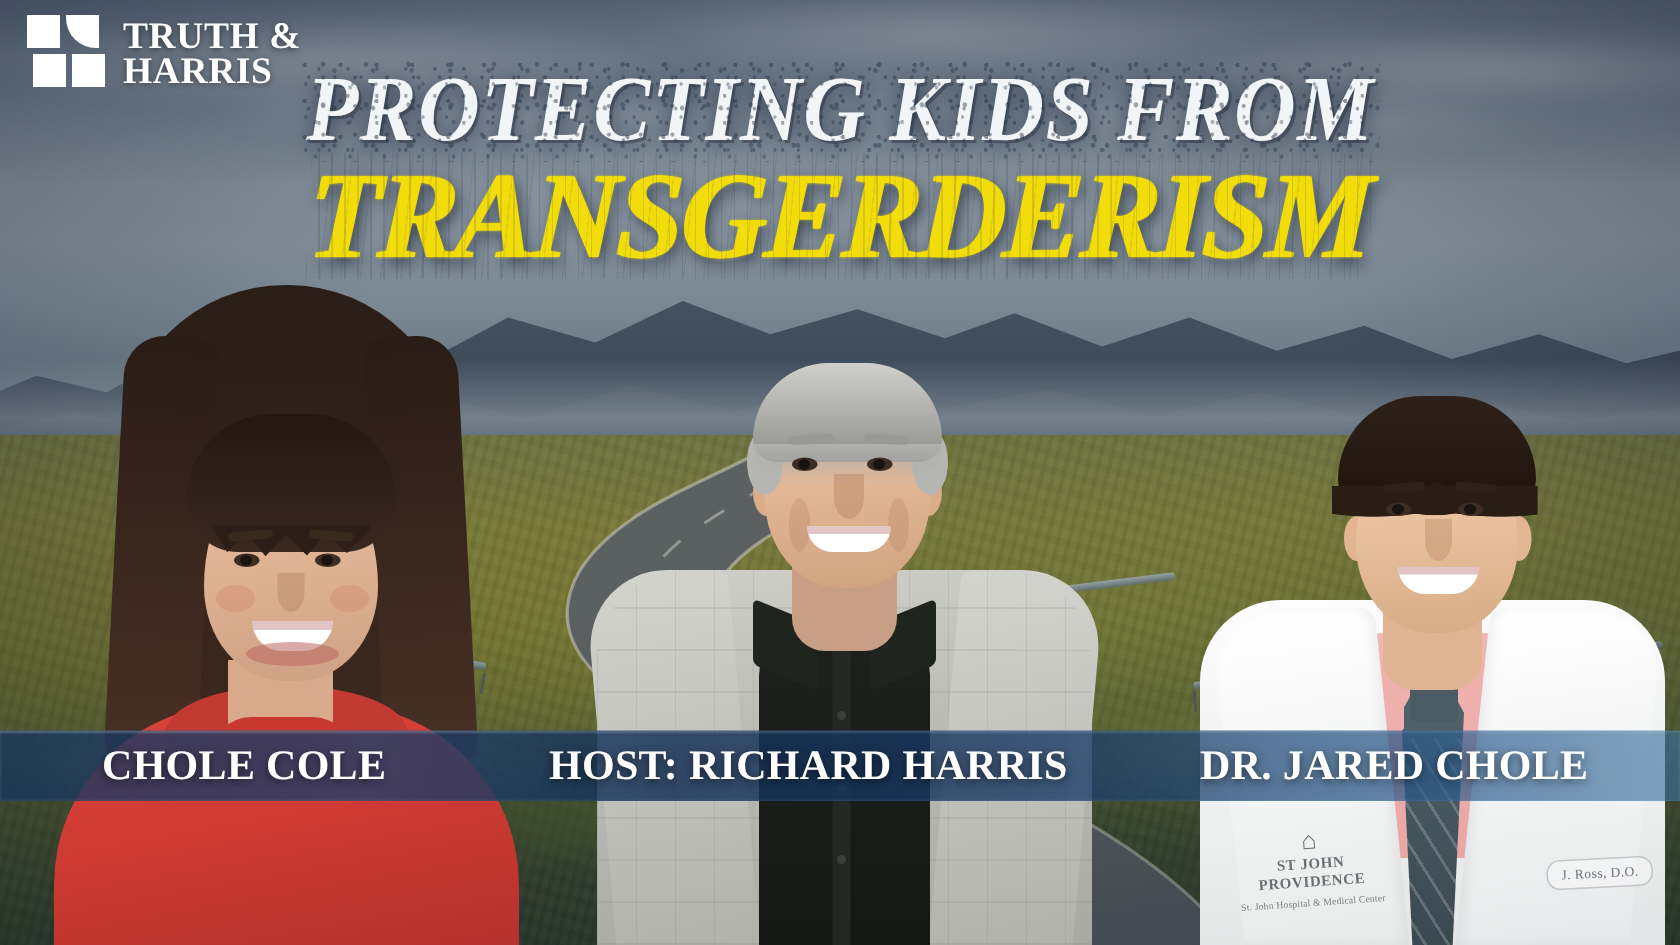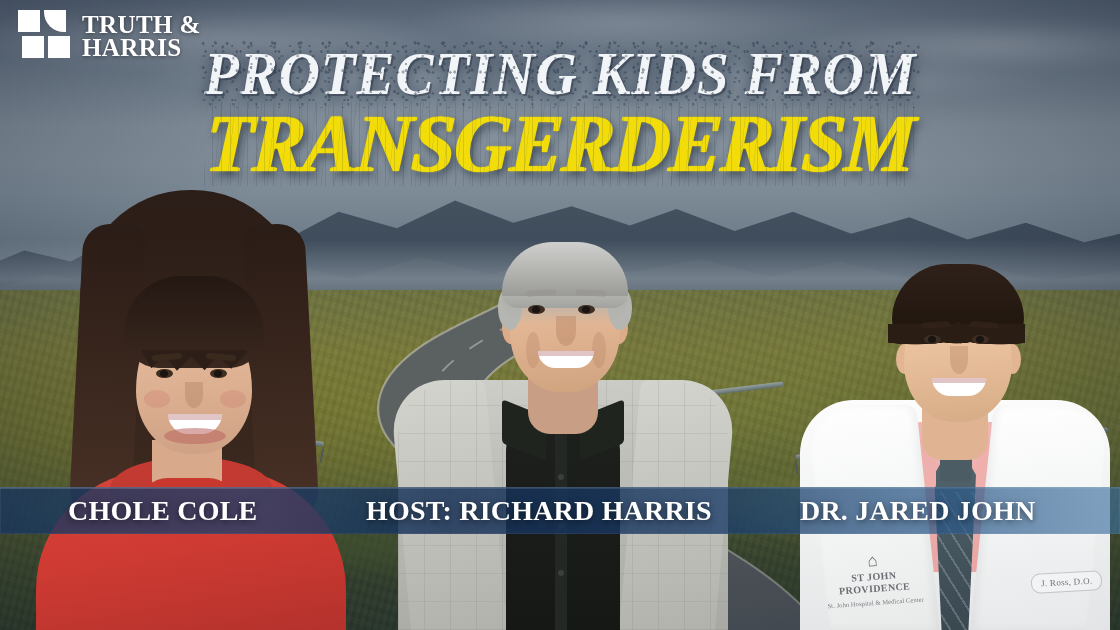--- a/index.html
+++ b/index.html
@@ -604,16 +604,16 @@
       <div class="eye pr-eye-r"></div>
       <div class="nose pr-nose"></div>
       <div class="mouth pr-mouth"></div>
     </div>
   </div>
 
   <div class="bar-top-edge"></div>
   <div class="namebar">
     <div class="slot slot-left">CHOLE COLE</div>
     <div class="slot slot-center">HOST: RICHARD HARRIS</div>
-    <div class="slot slot-right">DR. JARED JOHN</div>
+    <div class="slot slot-right">DR. JARED CHOLE</div>
   </div>
 
 </div>
 
 </body></html>

